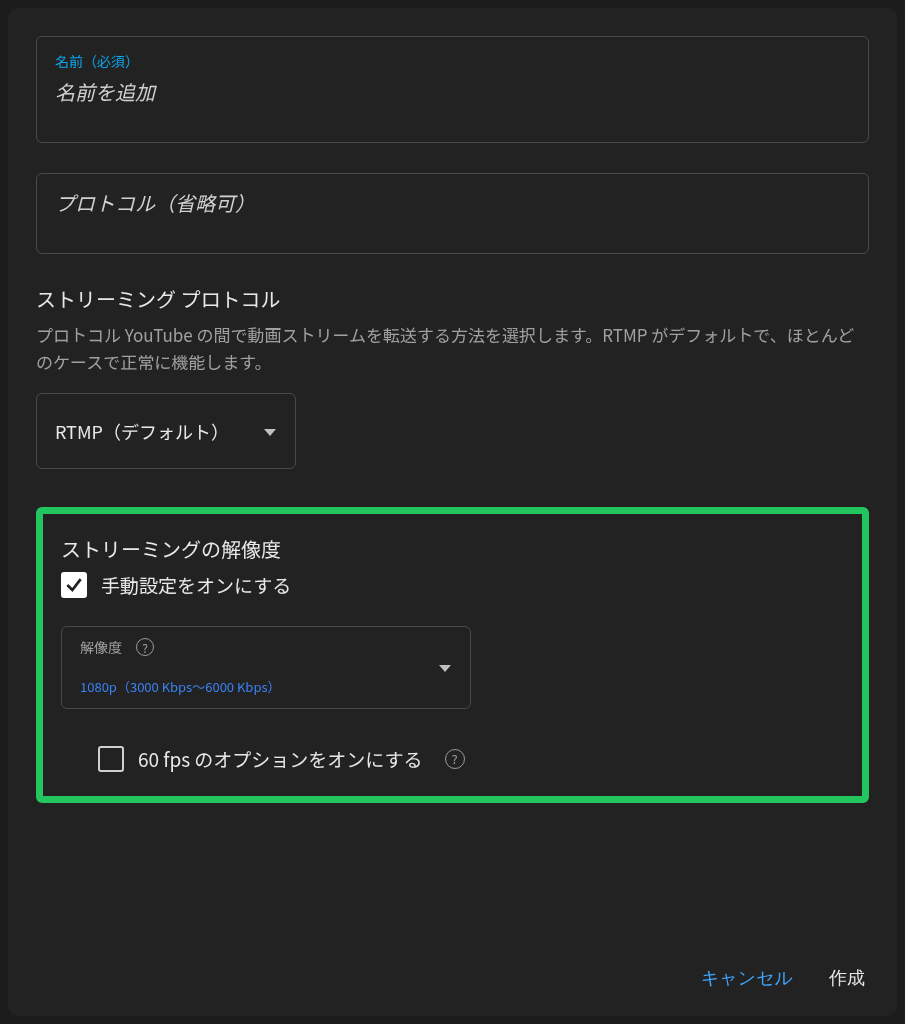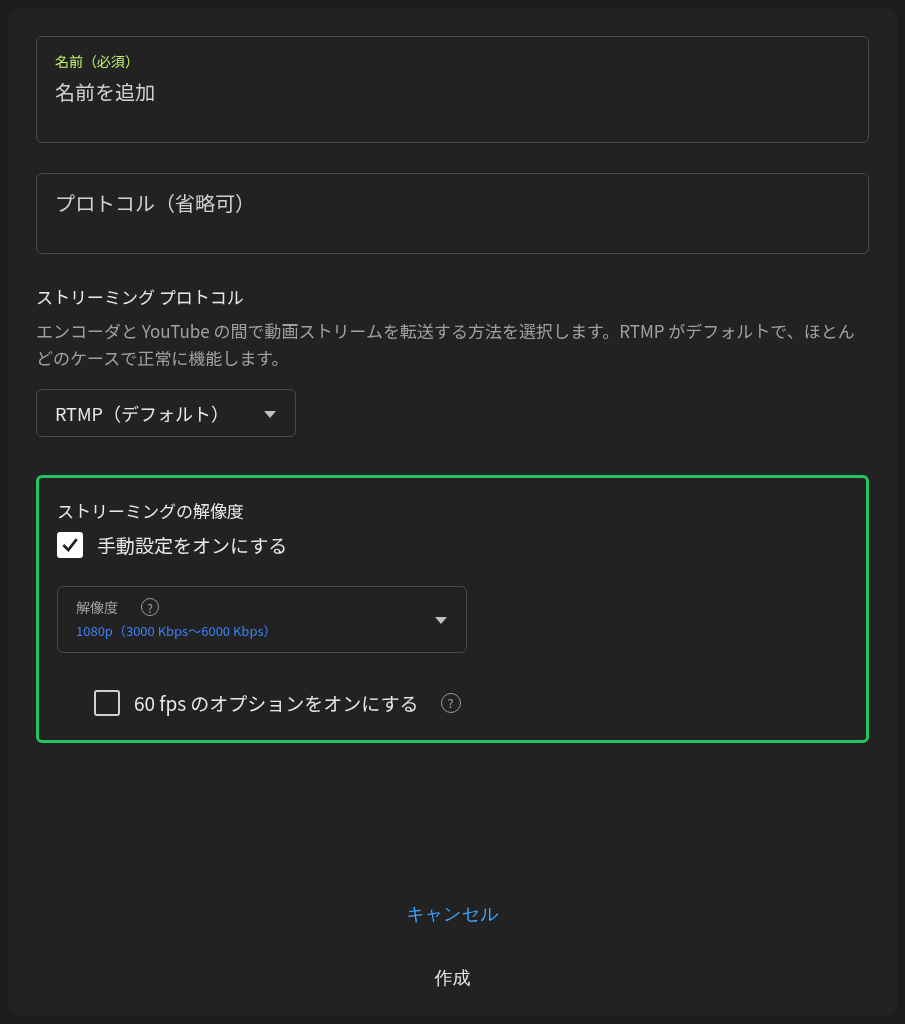--- a/index.html
+++ b/index.html
@@ -26,55 +26,56 @@
     margin-bottom: 36px;
   }
   .field-box {
     border: 1px solid #4a4a4a;
     border-radius: 6px;
     padding: 14px 18px 36px 18px;
     margin-bottom: 30px;
   }
   .field-label {
     font-size: 14px;
-    color: #bef264;
+    color: #0ea5e9;
     margin-bottom: 6px;
   }
   .field-value {
     font-size: 20px;
     color: #d0d0d0;
+    font-style: italic;
   }
   .section-title {
-    font-size: 17px;
+    font-size: 20px;
     color: #e8e8e8;
     margin-bottom: 8px;
   }
   .section-desc {
     font-size: 17px;
     color: #a0a0a0;
     line-height: 1.6;
     margin-bottom: 18px;
   }
   .dropdown {
     display: inline-flex;
     align-items: center;
     justify-content: space-between;
     border: 1px solid #4a4a4a;
     border-radius: 6px;
-    padding: 10px 18px;
+    padding: 24px 18px;
     min-width: 260px;
     cursor: pointer;
   }
   .dropdown-text {
     font-size: 18px;
     color: #e8e8e8;
   }
   .dropdown-caret { margin-left: 20px; }
   .highlight-box {
-    border: 3px solid #22c55e;
+    border: 7px solid #22c55e;
     border-radius: 6px;
     padding: 20px 18px 24px 18px;
     margin-top: 38px;
   }
   .checkbox-row {
     display: flex;
     align-items: center;
     gap: 14px;
     margin-top: 6px;
   }
@@ -104,24 +105,24 @@
     border: 1px solid #4a4a4a;
     border-radius: 6px;
     padding: 10px 18px 12px 18px;
     min-width: 410px;
     cursor: pointer;
   }
   .res-dropdown .stack { flex: 1; }
   .res-label-row {
     display: flex;
     align-items: center;
-    gap: 23px;
+    gap: 14px;
     font-size: 14px;
     color: #a0a0a0;
-    margin-bottom: 4px;
+    margin-bottom: 20px;
   }
   .res-value {
     font-size: 13px;
     color: #3b82f6;
   }
   .help-icon {
     width: 18px; height: 18px;
     border: 1.6px solid #9a9a9a;
     border-radius: 50%;
     display: inline-flex;
@@ -147,21 +148,20 @@
     gap: 14px;
     margin-top: 36px;
     padding-left: 37px;
   }
   .footer {
     margin-top: auto;
     display: flex;
     justify-content: flex-end;
     gap: 28px;
     padding-top: 24px;
-    flex-direction: column;
   }
   .btn {
     font-size: 18px;
     font-weight: 500;
     background: none;
     border: none;
     cursor: pointer;
     padding: 6px 4px;
   }
   .btn-cancel { color: #3ea6ff; }
@@ -179,21 +179,21 @@
     <div class="field-label">名前（必須）</div>
     <div class="field-value">名前を追加</div>
   </div>
 
   <div class="field-box">
     <div class="field-value">プロトコル（省略可）</div>
   </div>
 
   <div>
     <div class="section-title">ストリーミング プロトコル</div>
-    <div class="section-desc">エンコーダと YouTube の間で動画ストリームを転送する方法を選択します。RTMP がデフォルトで、ほとんどのケースで正常に機能します。</div>
+    <div class="section-desc">プロトコル YouTube の間で動画ストリームを転送する方法を選択します。RTMP がデフォルトで、ほとんどのケースで正常に機能します。</div>
     <div class="dropdown">
       <span class="dropdown-text">RTMP（デフォルト）</span>
       <span class="dropdown-caret">
         <svg class="caret" width="14" height="10" viewBox="0 0 14 10">
             <path d="M1 1 L7 8 L13 1 Z"></path>
           </svg>
       </span>
     </div>
   </div>
 

